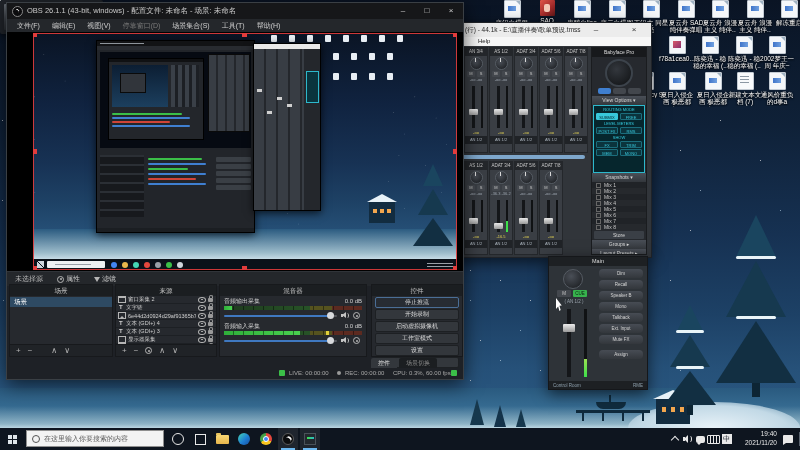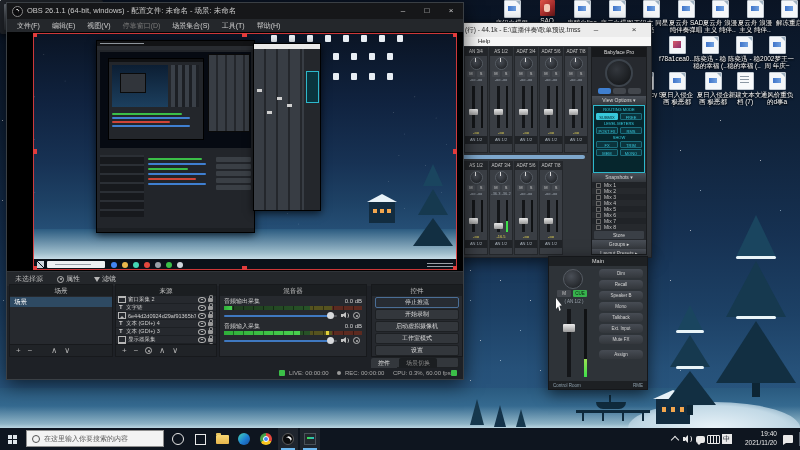--- a/index.html
+++ b/index.html
@@ -687,21 +687,21 @@
     <div class="cr-f">
       <span>Control Room</span>
         <span>RME</span>
     </div>
   </div>
   <div class="cursor"></div>
 
   <div class="abs obs">
     <div class="obs-tb">
       <span class="obs-logo"></span>
-      <span class="obs-title">OBS 26.1.1 (64-bit, windows) - 配置文件: 未命名 - 场景: 未命名</span>
+      <span class="obs-title">OBS 26.1.1 (43-bit, windows) - 配置文件: 未命名 - 场景: 未命名</span>
       <span class="wbtn">–</span>
       <span class="wbtn">□</span>
       <span class="wbtn">×</span>
     </div>
     <div class="obs-mb">
       <span>文件(F)</span>
       <span>编辑(E)</span>
       <span>视图(V)</span>
       <span class="dis">停靠窗口(D)</span>
       <span>场景集合(S)</span>

